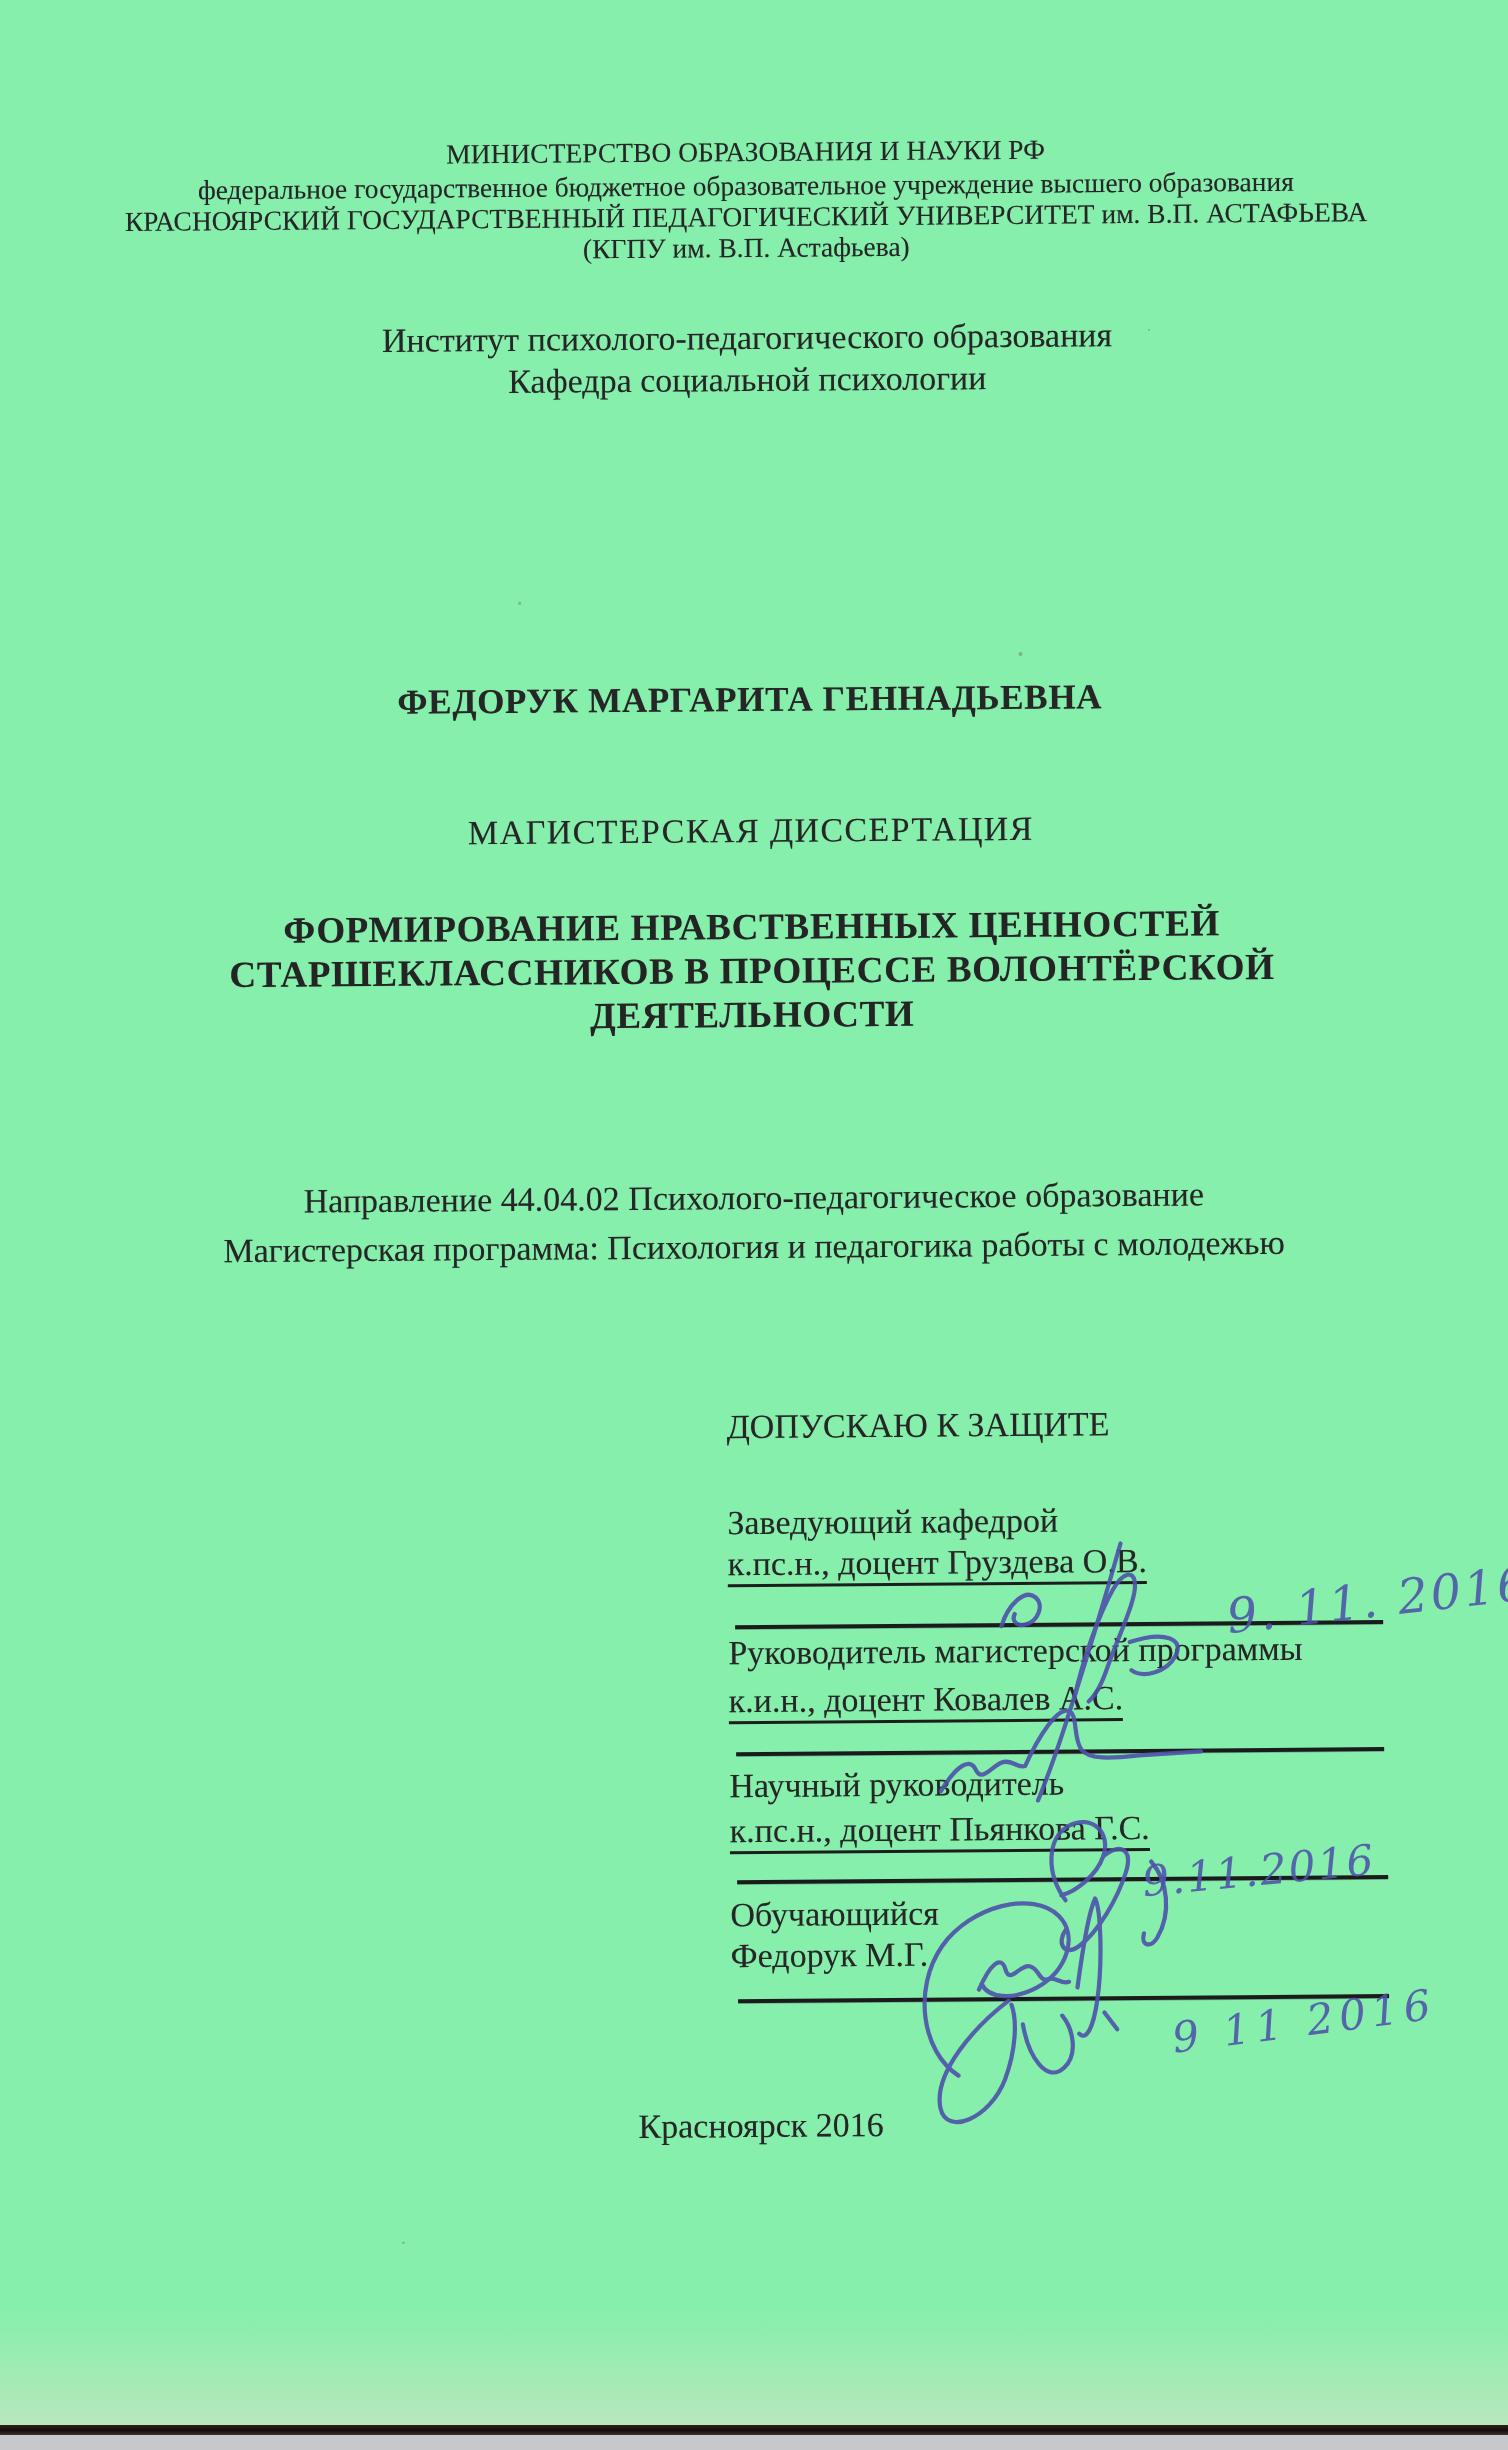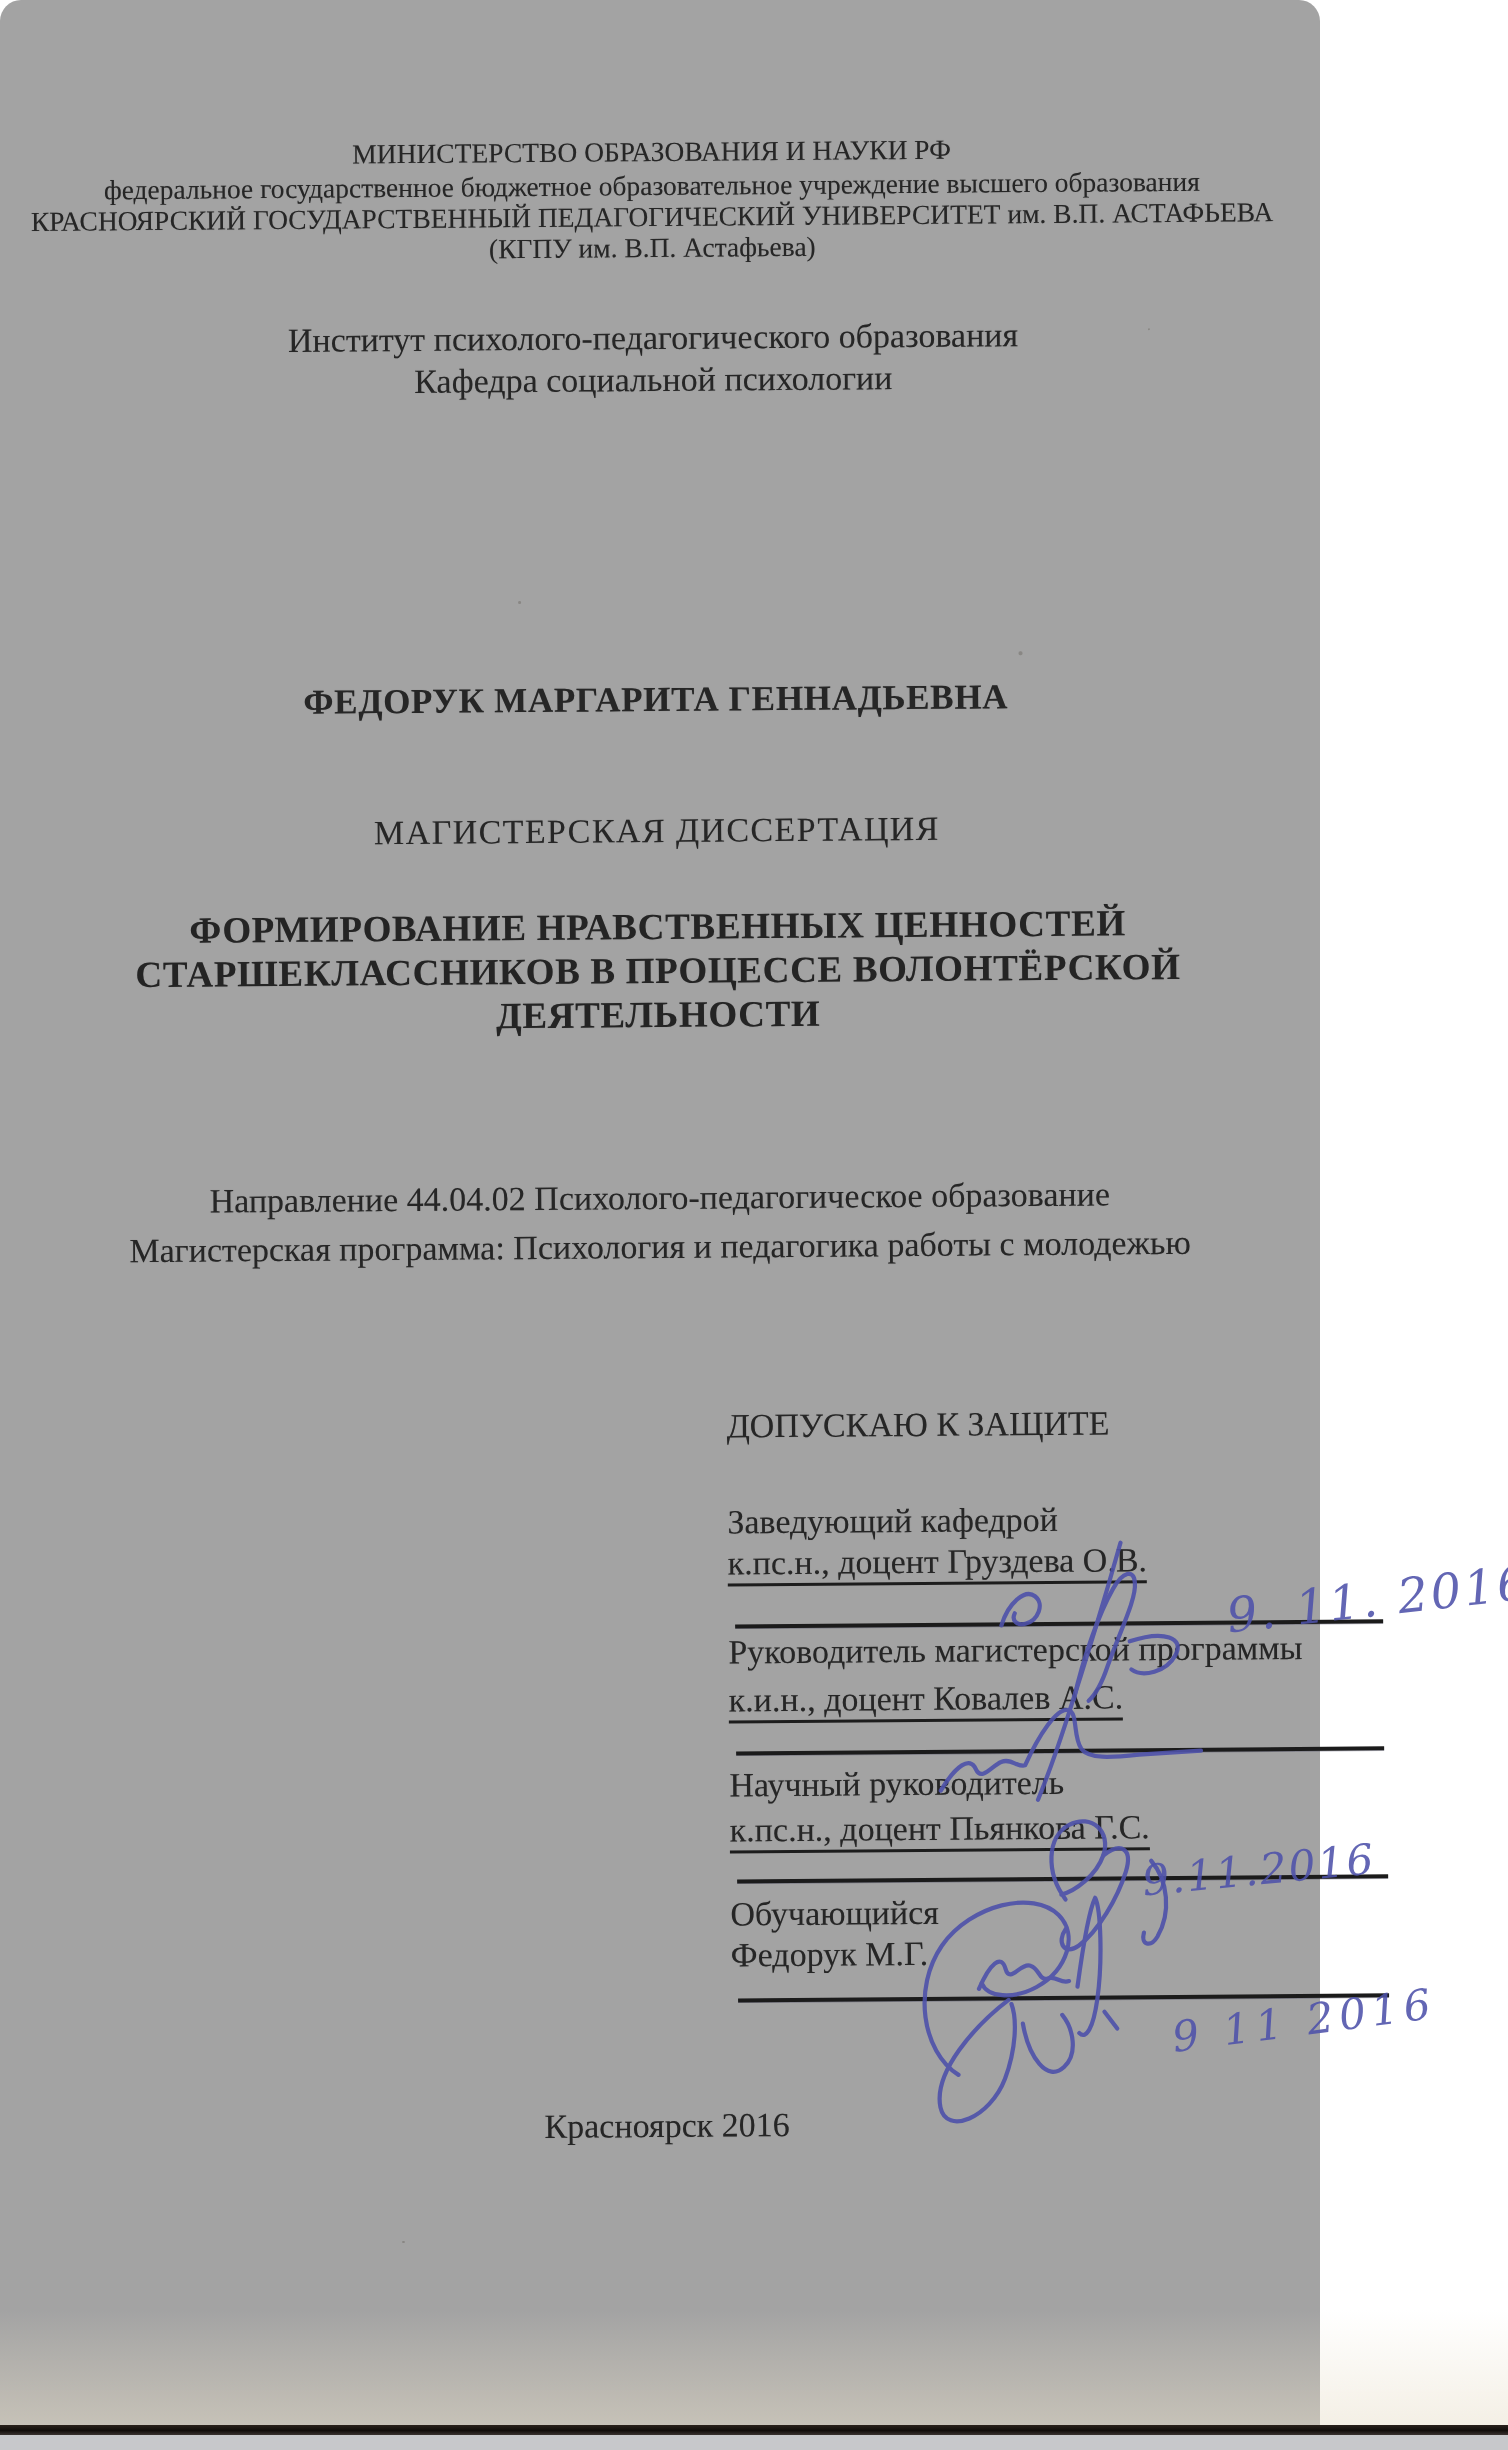--- a/index.html
+++ b/index.html
@@ -4,23 +4,22 @@
 <style>
   html,body{margin:0;padding:0;}
   body{
     width:1508px;height:2450px;
     background:#ffffff;
     font-family:"Liberation Serif","DejaVu Serif",serif;
     position:relative;
     overflow:hidden;
   }
   .page{
-    position:absolute;left:0;top:0;width:1320px;height:2450px;
-    background:#a3a3a3;
-    border-radius:21px;
+    position:absolute;left:0;top:0;width:1508px;height:2450px;
+    background:#86efac;
   }
   .rot{
     position:absolute;left:0;top:0;right:0;bottom:0;
     transform:rotate(-0.45deg);
     transform-origin:50% 50%;
     color:#262626;
   }
   .line{
     position:absolute;left:0;width:100%;
     text-align:center;white-space:nowrap;

